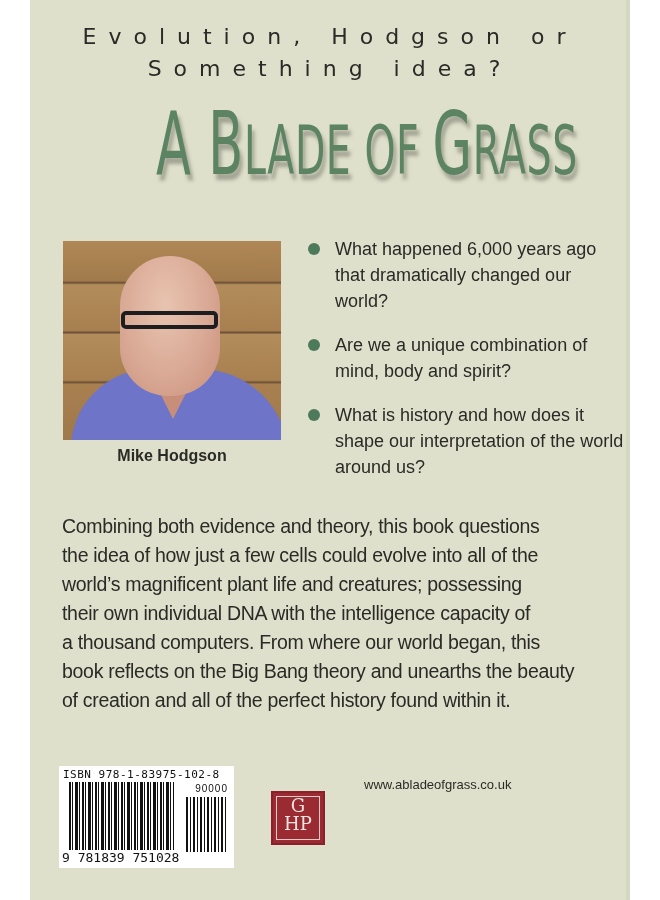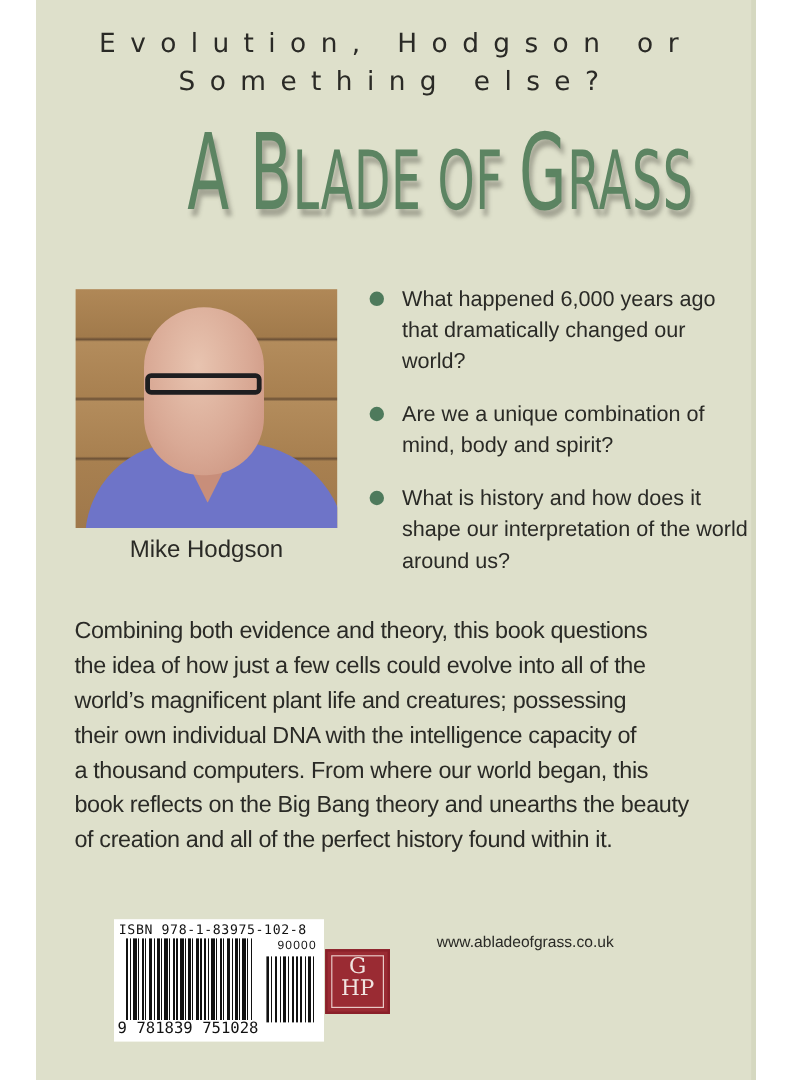--- a/index.html
+++ b/index.html
@@ -10,46 +10,46 @@
   .tag1 { top:24px; }
   .tag2 { top:56px; }
   .title { position:absolute; left:0; top:92px; width:600px; text-align:center; color:#5c8462; font-family:"DejaVu Sans", sans-serif; font-weight:normal; letter-spacing:1px; transform:scaleX(0.58); transform-origin:center; text-shadow:5px 6px 5px rgba(90,90,80,0.45); white-space:nowrap; }
   .title .big { font-size:88px; }
   .title .sm { font-size:68px; }
   .photo { position:absolute; left:33px; top:241px; width:218px; height:199px; overflow:hidden; background:linear-gradient(180deg,#b08857 0%,#a17a4b 20%,#6b5036 21%,#b38c5c 22%,#a88050 45%,#6b5036 46%,#b38c5c 47%,#a88050 70%,#6b5036 71%,#a88050 72%,#9f784b 100%); }
   .photo .head { position:absolute; left:57px; top:15px; width:100px; height:140px; border-radius:50px 50px 48px 48px; background:radial-gradient(ellipse at 45% 35%,#e8c4b0 0%,#d9a995 55%,#c88e7a 100%); }
   .photo .glasses { position:absolute; left:58px; top:70px; width:97px; height:18px; border:4px solid #1e1e20; border-radius:5px; box-sizing:border-box; }
   .photo .shirt { position:absolute; left:8px; top:128px; width:218px; height:90px; background:#6e74c8; border-radius:80px 90px 0 0; }
   .photo .neck { position:absolute; left:85px; top:128px; width:50px; height:50px; background:#c88e7a; clip-path:polygon(0 0,100% 0,50% 100%); }
-  .caption { position:absolute; left:33px; top:447px; width:218px; text-align:center; font-size:20px; color:#2a2a26; }
+  .caption { position:absolute; left:33px; top:447px; width:218px; text-align:center; font-size:16px; color:#2a2a26;font-weight:bold; }
   .bullets { position:absolute; left:275px; top:236px; width:320px; list-style:none; margin:0; padding:0; }
   .bullets li { position:relative; padding-left:30px; font-size:18px; line-height:26px; color:#2a2a26; margin-bottom:18px; }
   .bullets li .dot { position:absolute; left:3px; top:7px; width:12px; height:12px; border-radius:50%; background:#4e7a5c; }
   .blurb { position:absolute; left:32px; top:512px; width:560px; font-size:19.5px; line-height:29px; color:#2a2a26; letter-spacing:-0.3px; }
   .blurb span { display:block; white-space:nowrap; }
-  .barcode { position:absolute; left:29px; top:766px; width:175px; height:102px; background:#fff;margin-left:36px; }
+  .barcode { position:absolute; left:29px; top:766px; width:175px; height:102px; background:#fff; }
   .isbn-top { position:absolute; left:4px; top:2px; font-family:"DejaVu Sans Mono", monospace; font-size:11px; color:#111; letter-spacing:0.5px; }
   .addon { position:absolute; right:6px; top:17px; font-family:Liberation Sans, sans-serif; font-size:10px; color:#111; letter-spacing:1px; }
   .bars-main { position:absolute; left:10px; top:16px; width:105px; height:70px; background:repeating-linear-gradient(90deg,#111 0 2px,#fff 2px 3px,#111 3px 4px,#fff 4px 6px,#111 6px 9px,#fff 9px 10px,#111 10px 11px,#fff 11px 13px); }
   .bars-addon { position:absolute; left:127px; top:31px; width:42px; height:55px; background:repeating-linear-gradient(90deg,#111 0 2px,#fff 2px 4px,#111 4px 5px,#fff 5px 7px); }
   .isbn-bottom { position:absolute; left:3px; top:84px; font-family:"DejaVu Sans Mono", monospace; font-size:13px; color:#111; background:#fff; padding-right:2px; }
   .logo { position:absolute; left:241px; top:791px; width:54px; height:54px; background:#9a2b33; box-sizing:border-box; border:2px solid #8a2029; }
   .logo .inner { position:absolute; left:3px; top:3px; right:3px; bottom:3px; border:1px solid #e9c9c6; }
   .logo .mono { position:absolute; left:0; top:4px; width:100%; text-align:center; font-family:"DejaVu Serif", serif; color:#f1e4e0; font-size:18px; line-height:18px; }
   .credits { position:absolute; left:334px; top:775px; font-size:13px; line-height:20px; color:#2a2a26; }
   .credits div { white-space:nowrap; }
 </style>
 </head>
 <body>
 
 <div class="cover">
   <div class="edge"></div>
 
   <div class="tagline tag1">Evolution, Hodgson or</div>
-  <div class="tagline tag2">Something else?</div>
+  <div class="tagline tag2">Something idea?</div>
 
   <div class="title">
     <span class="big">A </span><span class="big">B</span><span class="sm">LADE </span><span class="sm">OF </span><span class="big">G</span><span class="sm">RASS</span>
   </div>
 
   <div class="photo" title="Photo of Mike Hodgson">
     <div class="shirt"></div>
     <div class="neck"></div>
     <div class="head"></div>
     <div class="glasses"></div>

